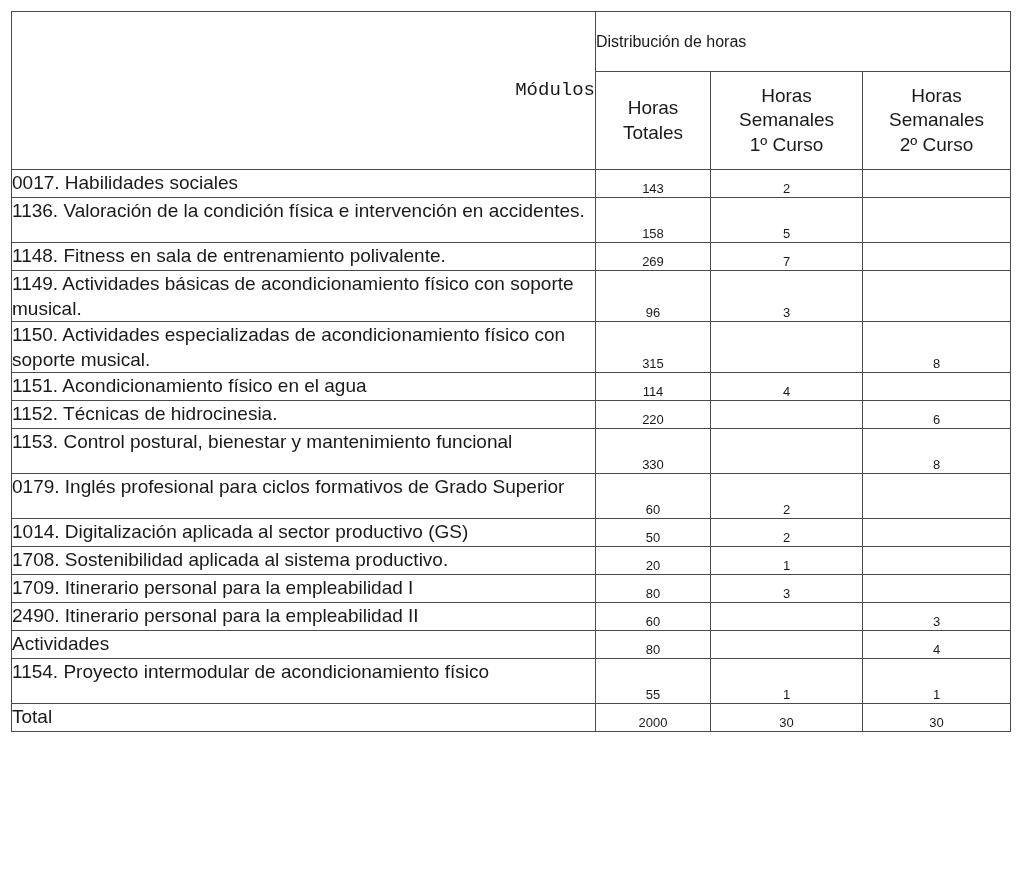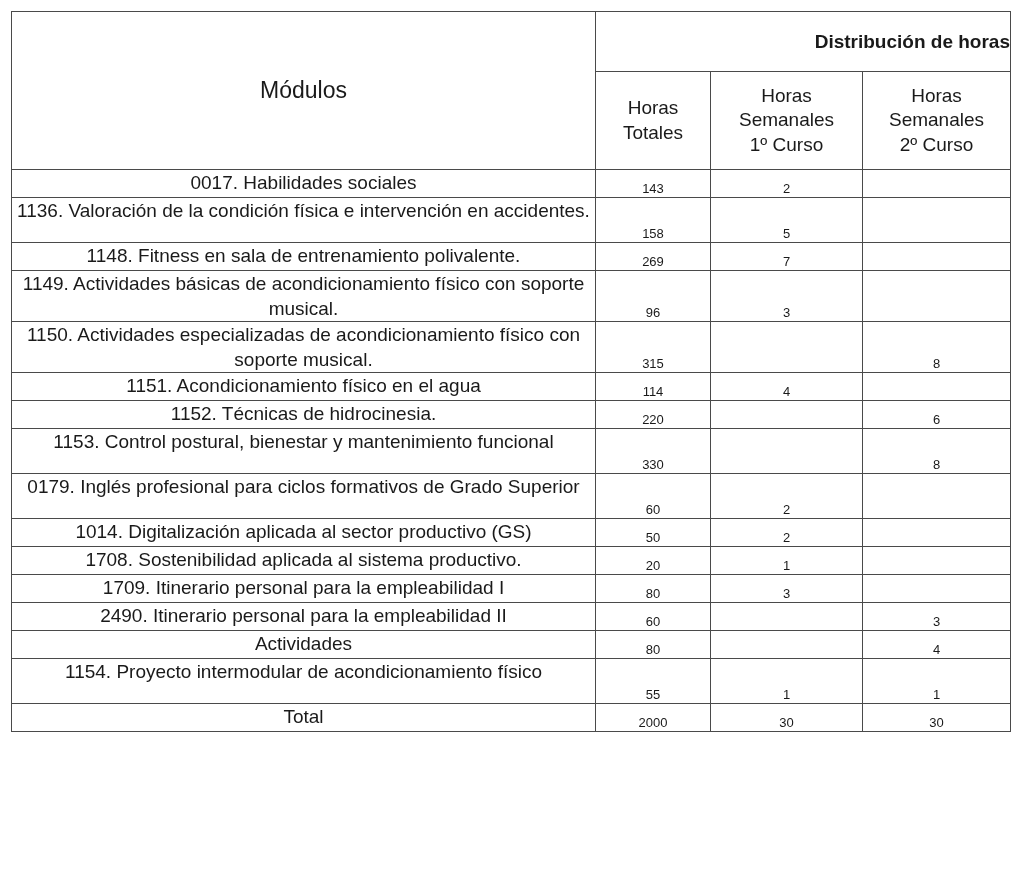--- a/index.html
+++ b/index.html
@@ -40,46 +40,47 @@
   table.hours-table th,
   table.hours-table td {
     border: 1px solid #4a4a4a;
     padding: 0;
     background: #ffffff;
   }
 
   
   th.modulos-cell {
     vertical-align: middle;
-    text-align: center;
+    text-align: right;
     font-weight: normal;
-    font-size: 23px;
+    font-size: 19px;
     height: 157px;
     line-height: 1.25;
+    font-family: Liberation Mono, monospace;
   }
   th.distribucion-cell {
     vertical-align: middle;
-    text-align: right;
-    font-weight: bold;
-    font-size: 19px;
+    text-align: left;
+    font-weight: normal;
+    font-size: 16px;
     height: 59px;
     line-height: 1.25;
   }
   th.sub-head {
     vertical-align: middle;
     text-align: center;
     font-weight: normal;
     font-size: 19px;
     line-height: 1.28;
     padding: 4px 2px 6px 2px;
   }
 
   
   td.module-name {
-    text-align: center;
+    text-align: left;
     vertical-align: top;
     font-size: 19px;
     line-height: 1.32;
     padding: 4px 6px 4px 8px;
   }
   td.num {
     text-align: center;
     vertical-align: bottom;
     font-size: 13px;
     line-height: 1.32;

